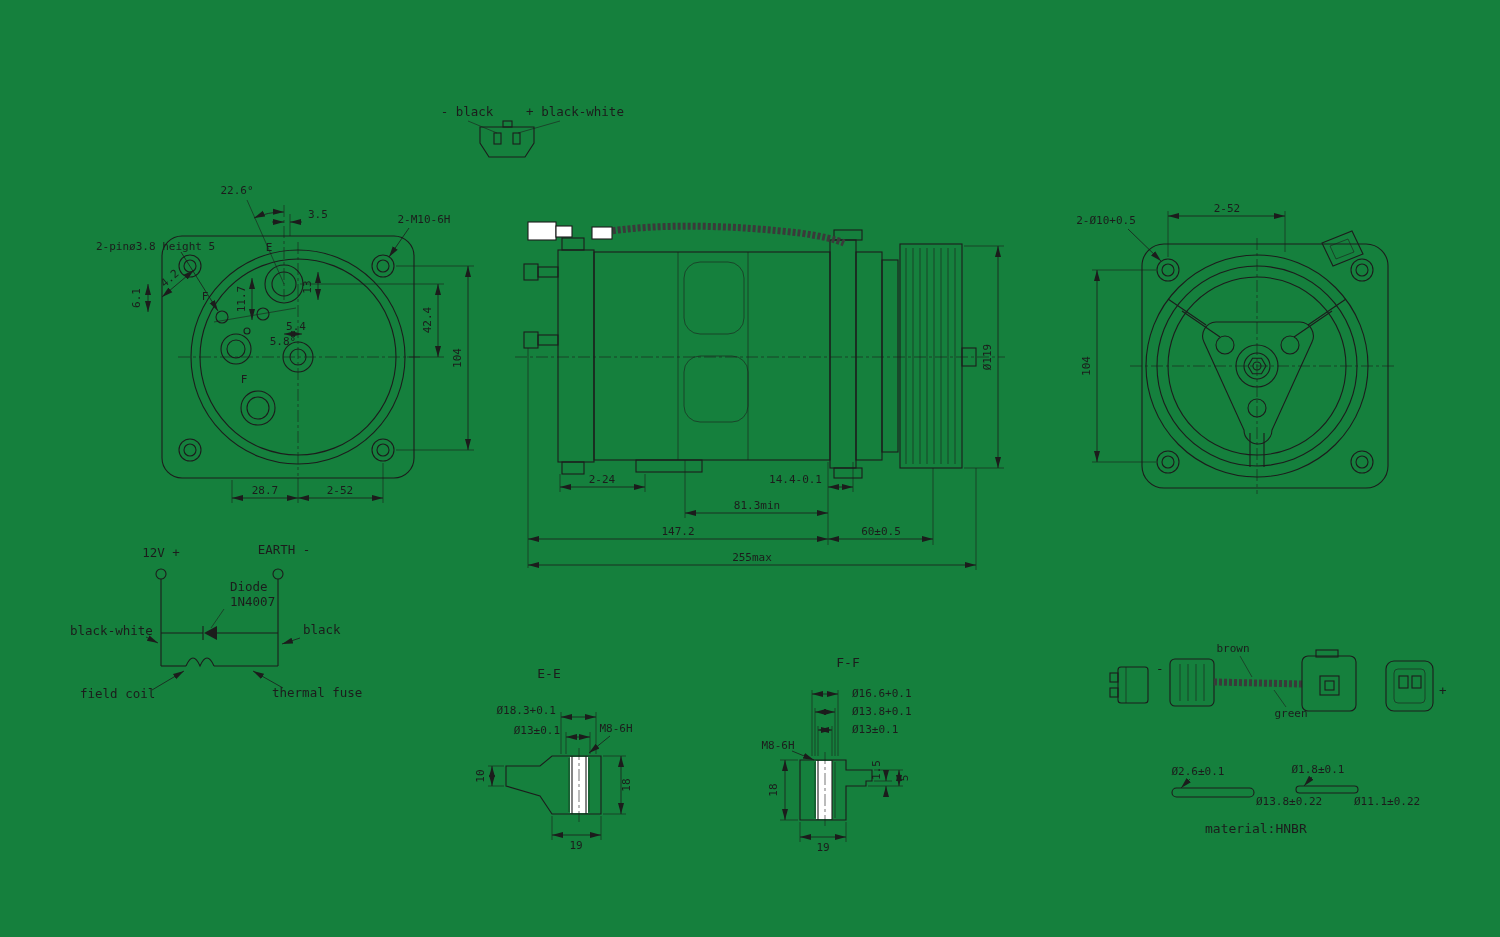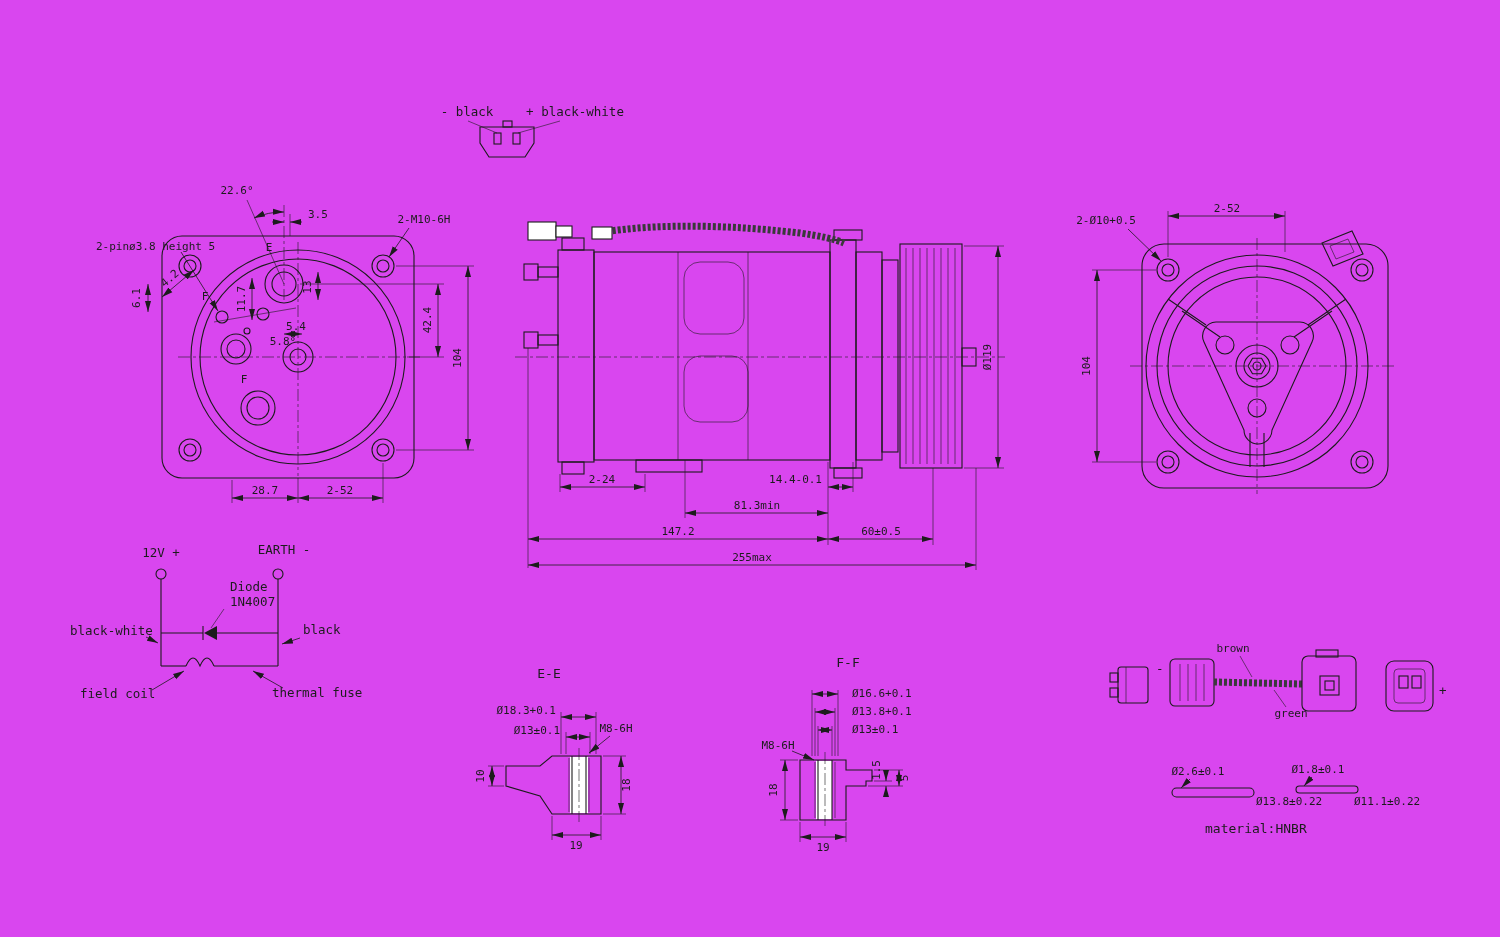--- a/index.html
+++ b/index.html
@@ -1,16 +1,16 @@
 <!DOCTYPE html>
 <html><head>
 <meta charset="utf-8">
 <style>
   html,body{margin:0;padding:0;background:#ffffff;}
-  .sheet{position:relative;width:1500px;height:937px;background:#d946ef;overflow:hidden;
+  .sheet{position:relative;width:1500px;height:937px;background:#15803d;overflow:hidden;
          font-family:"DejaVu Sans Mono","Liberation Mono",monospace;}
   svg{display:block}
   svg text{font-family:"DejaVu Sans Mono","Liberation Mono",monospace;font-size:11px;fill:#1c1c1c;}
   svg text.t12{font-size:12.5px;}
   svg text.t13{font-size:13px;}
   .ln{stroke:#1c1c1c;stroke-width:1.1;fill:none;}
   .lnf{stroke:#1c1c1c;stroke-width:1.1;fill:#fff;}
   .thin{stroke:#1c1c1c;stroke-width:0.6;fill:none;}
   .dim{stroke:#1c1c1c;stroke-width:0.8;fill:none;}
   .ctr{stroke:#1c1c1c;stroke-width:0.6;stroke-dasharray:12 3 3 3;fill:none;}

